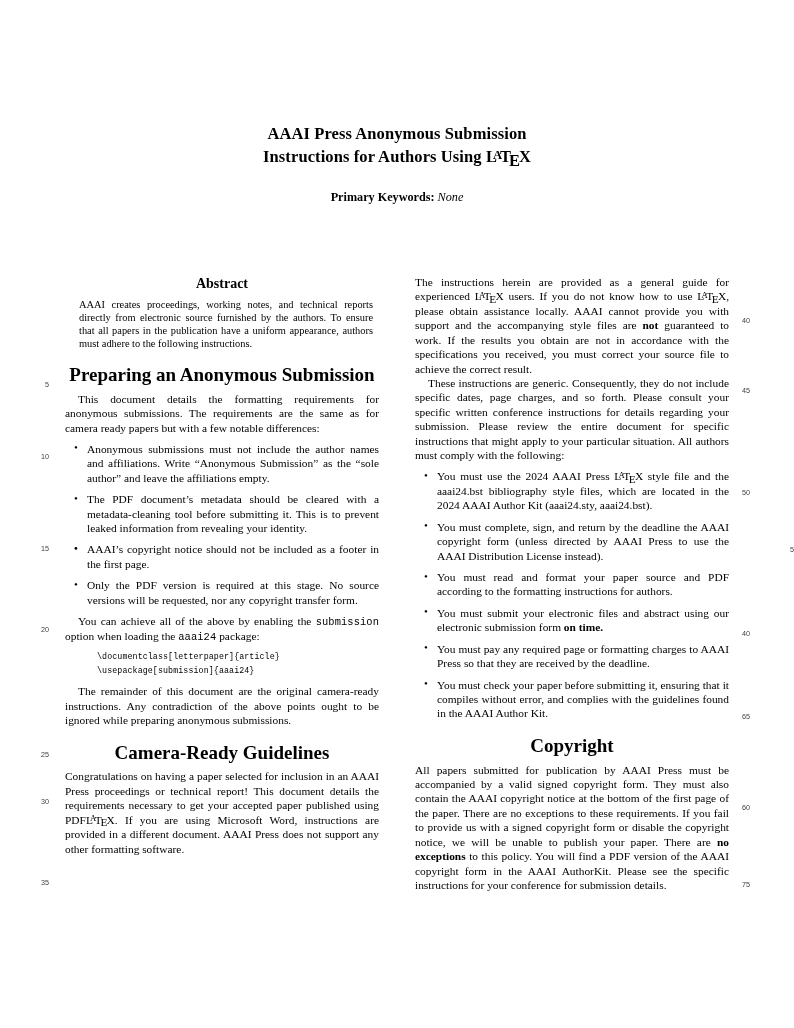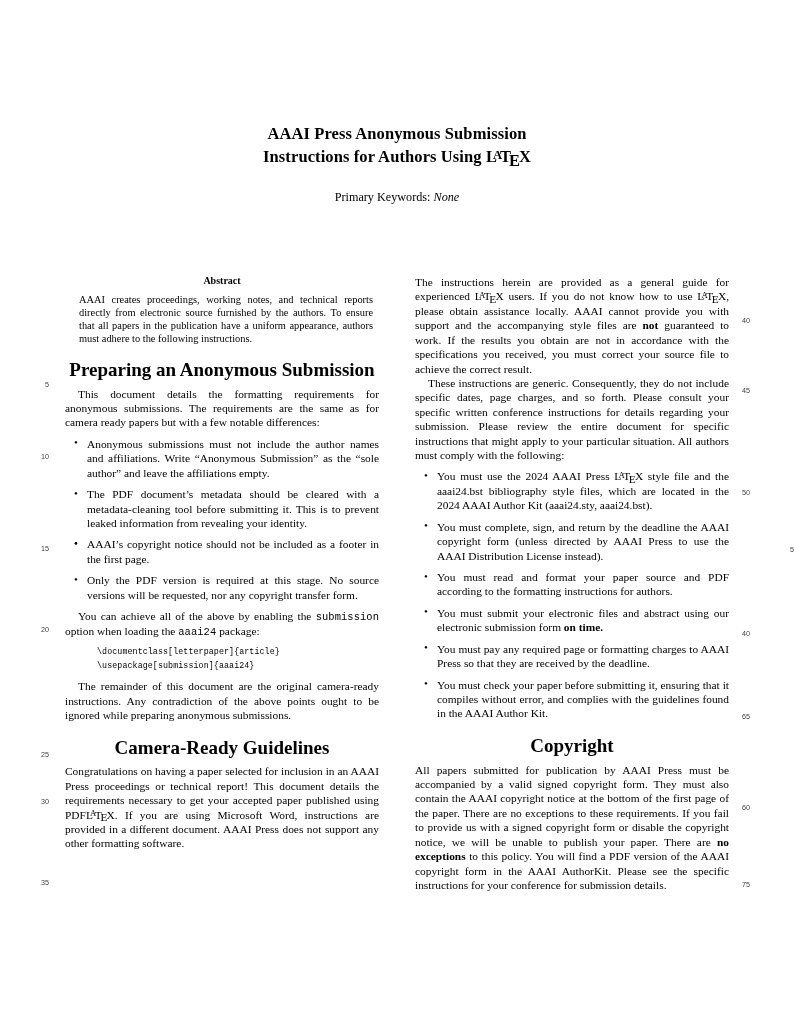--- a/index.html
+++ b/index.html
@@ -34,21 +34,21 @@
     letter-spacing: 0.1px;
   }
   .keywords {
     position: absolute;
     left: 0;
     top: 190px;
     width: 794px;
     text-align: center;
     font-size: 12.2px;
   }
-  .keywords .kw-label { font-weight: normal; }
+  .keywords .kw-label { font-weight: bold; }
   .keywords .kw-value { font-style: italic; }
 
   
   .columns {
     position: absolute;
     top: 275px;
     left: 0;
     width: 794px;
     height: 660px;
   }
@@ -66,21 +66,21 @@
   .section-head {
     text-align: center;
     font-weight: bold;
     font-size: 19px;
     margin: 14px 0 5px 0;
     line-height: 1.2;
   }
   .abstract-head {
     text-align: center;
     font-weight: bold;
-    font-size: 10px;
+    font-size: 14px;
     margin: 0 0 5px 0;
   }
   .abstract-body {
     margin: 0 6px 0 14px;
     font-size: 10.4px;
     line-height: 1.255;
     text-align: justify;
     hyphens: manual;
   }
   p {

